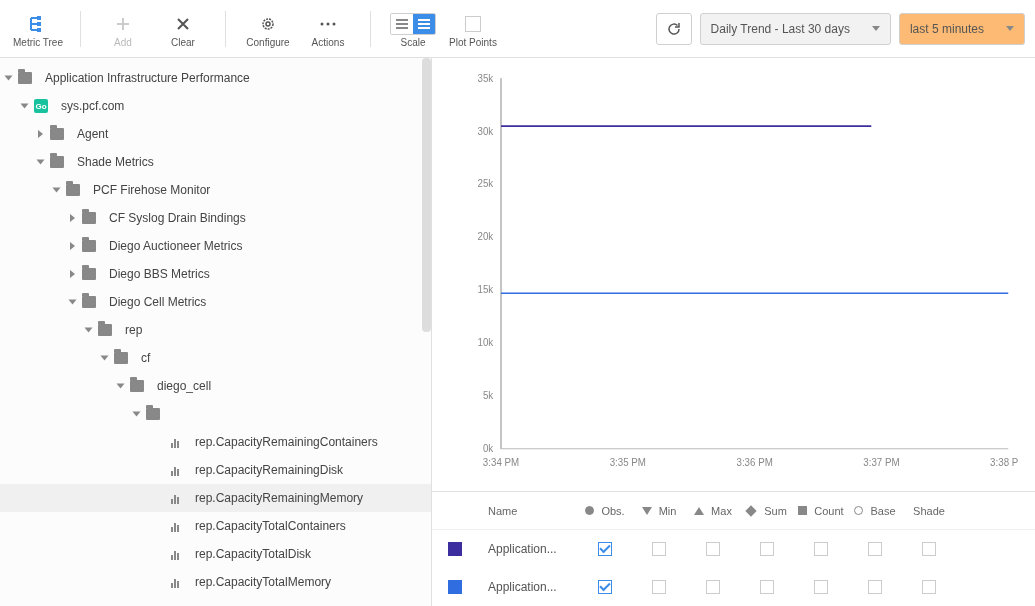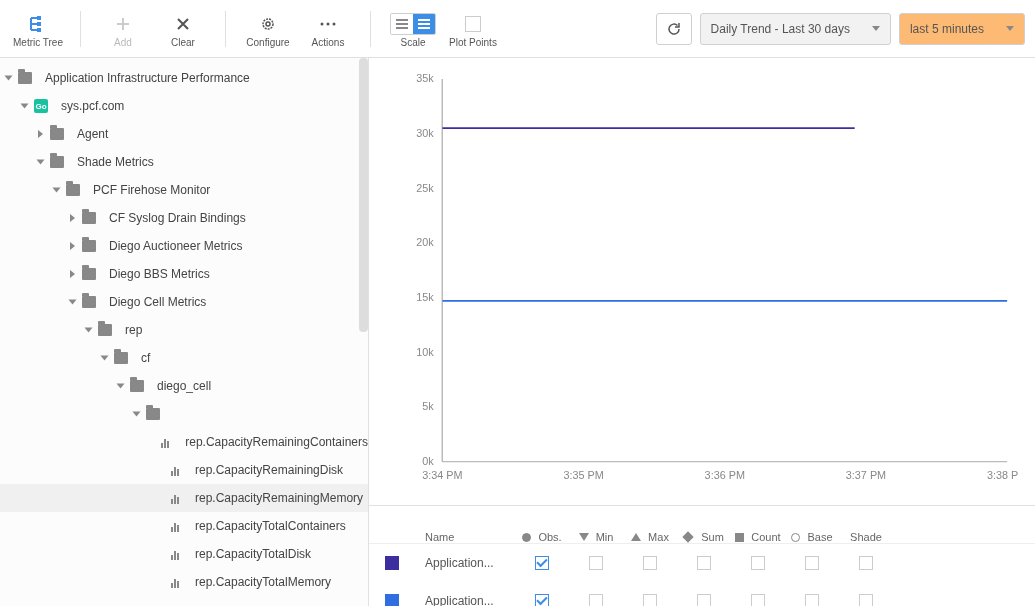--- a/index.html
+++ b/index.html
@@ -16,21 +16,21 @@
 .tb-seg.active{background:#3b8de8;color:#fff}
 .tb-seg.inactive{background:#fff;color:#888}
 .seg-lines{display:flex;flex-direction:column;gap:2px}
 .seg-lines i{display:block;width:12px;height:2px;background:currentColor}
 .tb-spacer{flex:1}
 .tb-btn-round{width:36px;height:32px;border:1px solid #d0d0d0;border-radius:3px;background:#fff;display:flex;align-items:center;justify-content:center;cursor:pointer}
 .tb-dd{height:32px;border:1px solid #d0d0d0;border-radius:3px;background:#f2f2f2;display:flex;align-items:center;padding:0 10px;gap:22px;cursor:pointer;font-size:12px;color:#555}
 .tb-dd.white{background:#fdba74}
 .chev-down{width:0;height:0;border-left:4px solid transparent;border-right:4px solid transparent;border-top:5px solid #888}
 .content{display:flex;height:548px}
-.sidebar{width:369px;border-right:1px solid #e0e0e0;background:#fcfcfc;position:relative;overflow:hidden}
+.sidebar{width:432px;border-right:1px solid #e0e0e0;background:#fcfcfc;position:relative;overflow:hidden}
 .tree{padding-top:6px}
 .tree-row{display:flex;align-items:center;height:28px;padding-left:6px;cursor:pointer;white-space:nowrap}
 .tree-row.selected{background:#f0f0f0}
 .ind{display:inline-block}
 .caret{width:0;height:0;border-top:4px solid transparent;border-bottom:4px solid transparent;border-left:5px solid #888;margin-right:6px;flex-shrink:0}
 .caret.open{transform:rotate(90deg)}
 .caret.closed{}
 .caret.none{border:none;width:11px}
 .node-icon{width:16px;height:14px;margin-right:12px;display:inline-flex;align-items:center;justify-content:center;flex-shrink:0}
 .folder-ic{width:14px;height:12px;background:#888;border-radius:1px;position:relative}
@@ -41,21 +41,21 @@
 .metric-ic i:nth-child(2){height:9px}
 .metric-ic i:nth-child(3){height:7px}
 .badge-ic{width:14px;height:14px;background:#19c29e;border-radius:2px;color:#fff;font-size:8px;display:flex;align-items:center;justify-content:center;font-weight:bold}
 .node-label{font-size:12px;color:#444}
 .tree-scrollbar{position:absolute;top:0;right:0;width:9px;height:50%;background:#ddd;border-radius:4px}
 .main{flex:1;display:flex;flex-direction:column}
 .chart-area{flex:1;position:relative;padding:10px 17px 0 30px}
 .chart-svg{width:100%;height:100%}
 .axis-text{font-size:10px;fill:#888}
 .legend-table{border-top:1px solid #e0e0e0}
-.lt-header{display:flex;align-items:flex-end;height:38px;padding:0 16px;border-bottom:1px solid #eee;font-size:11px;color:#666}
+.lt-header{display:flex;align-items:center;height:38px;padding:0 16px;border-bottom:1px solid #eee;font-size:11px;color:#666}
 .lt-row{display:flex;align-items:center;height:38px;padding:0 16px}
 .col-swatch{width:40px}
 .col-name{width:90px}
 .col-ck{width:54px;display:flex;justify-content:center;align-items:center;gap:4px}
 .swatch{width:14px;height:14px}
 .ck{width:14px;height:14px;border:1px solid #ccc;background:#fff}
 .ck.checked{border-color:#3b8de8;display:flex;align-items:center;justify-content:center}
 .ck.checked::after{content:"";width:8px;height:4px;border-left:2px solid #3b8de8;border-bottom:2px solid #3b8de8;transform:rotate(-45deg) translate(1px,-1px)}
 .circle-sym{width:9px;height:9px;border:1px solid #888;border-radius:50%;display:inline-block;margin-right:3px}
 .circle-sym.filled{background:#888}

